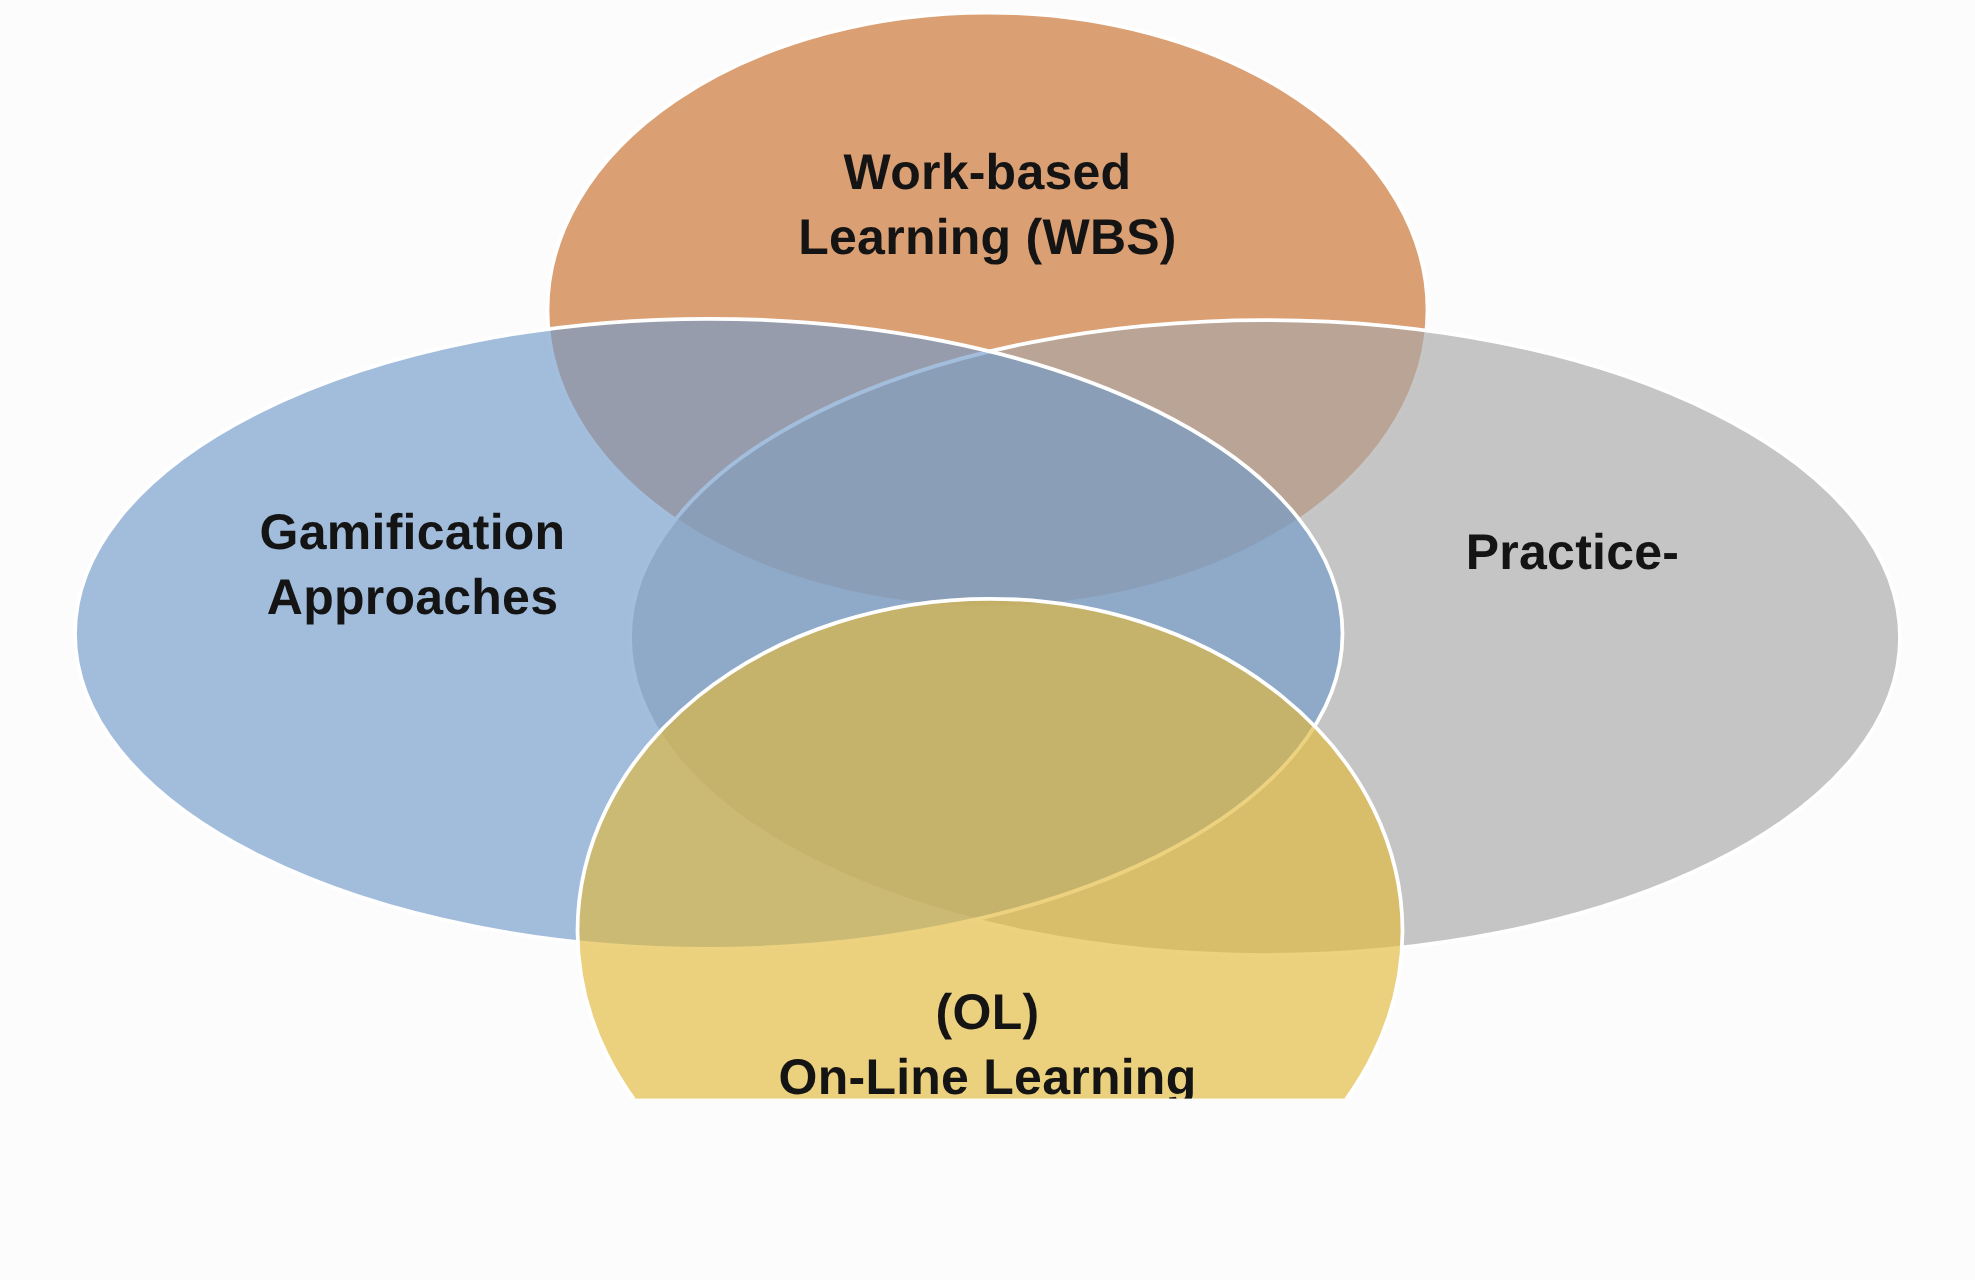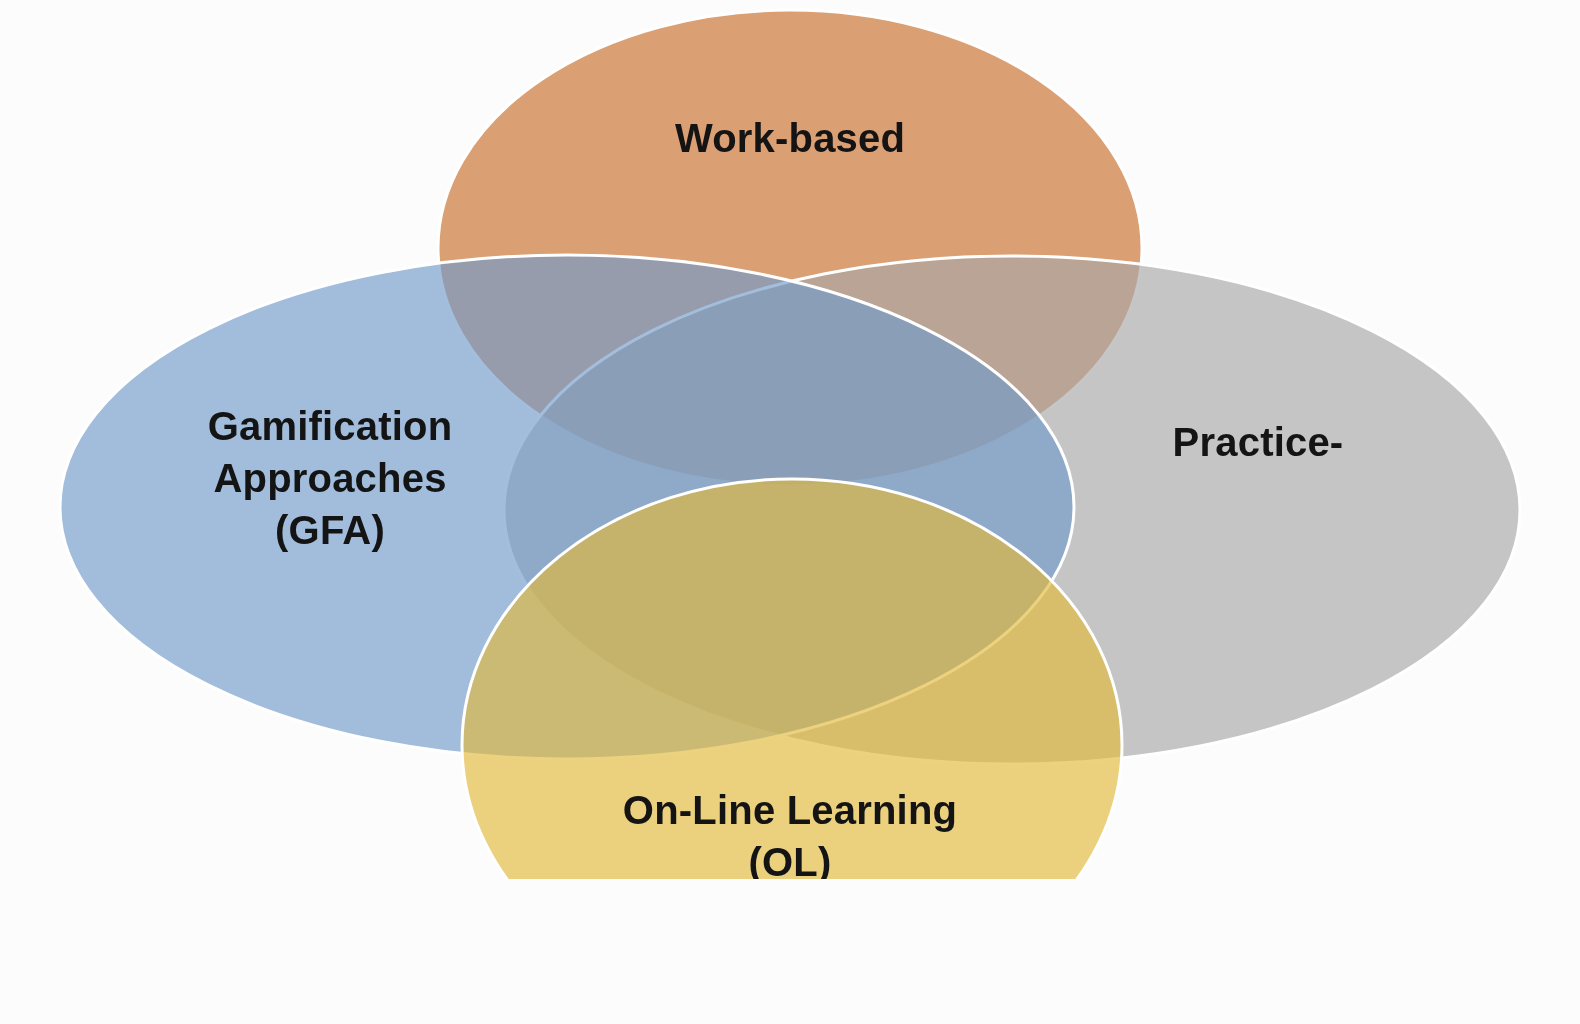--- a/index.html
+++ b/index.html
@@ -48,30 +48,30 @@
   <svg class="venn" viewBox="0 0 1580 1024">
 
     <ellipse class="venn-ellipse" cx="790" cy="248" rx="352" ry="238" fill="#C96D2B"></ellipse>
     <ellipse class="venn-ellipse" cx="1012" cy="510" rx="508" ry="254" fill="#A7A7A9"></ellipse>
     <ellipse class="venn-ellipse" cx="567" cy="507" rx="507" ry="252" fill="#719BCB"></ellipse>
     <ellipse class="venn-ellipse" cx="792" cy="745" rx="330" ry="266" fill="#E2B83A"></ellipse>
   </svg>
 
   <div class="venn-label" style="left:790px; top:112px;">
     <span>Work-based</span>
+    <span>Learning (WBS)</span>
   </div>
 
   <div class="venn-label" style="left:330px; top:400px;">
     <span>Gamification</span>
     <span>Approaches</span>
-    <span>(GFA)</span>
   </div>
 
   <div class="venn-label" style="left:1258px; top:416px;">
     <span>Practice-</span>
   </div>
 
   <div class="venn-label" style="left:790px; top:784px;">
+    <span>(OL)</span>
     <span>On-Line Learning</span>
-    <span>(OL)</span>
   </div>
 
 </div>
 
 </body></html>

